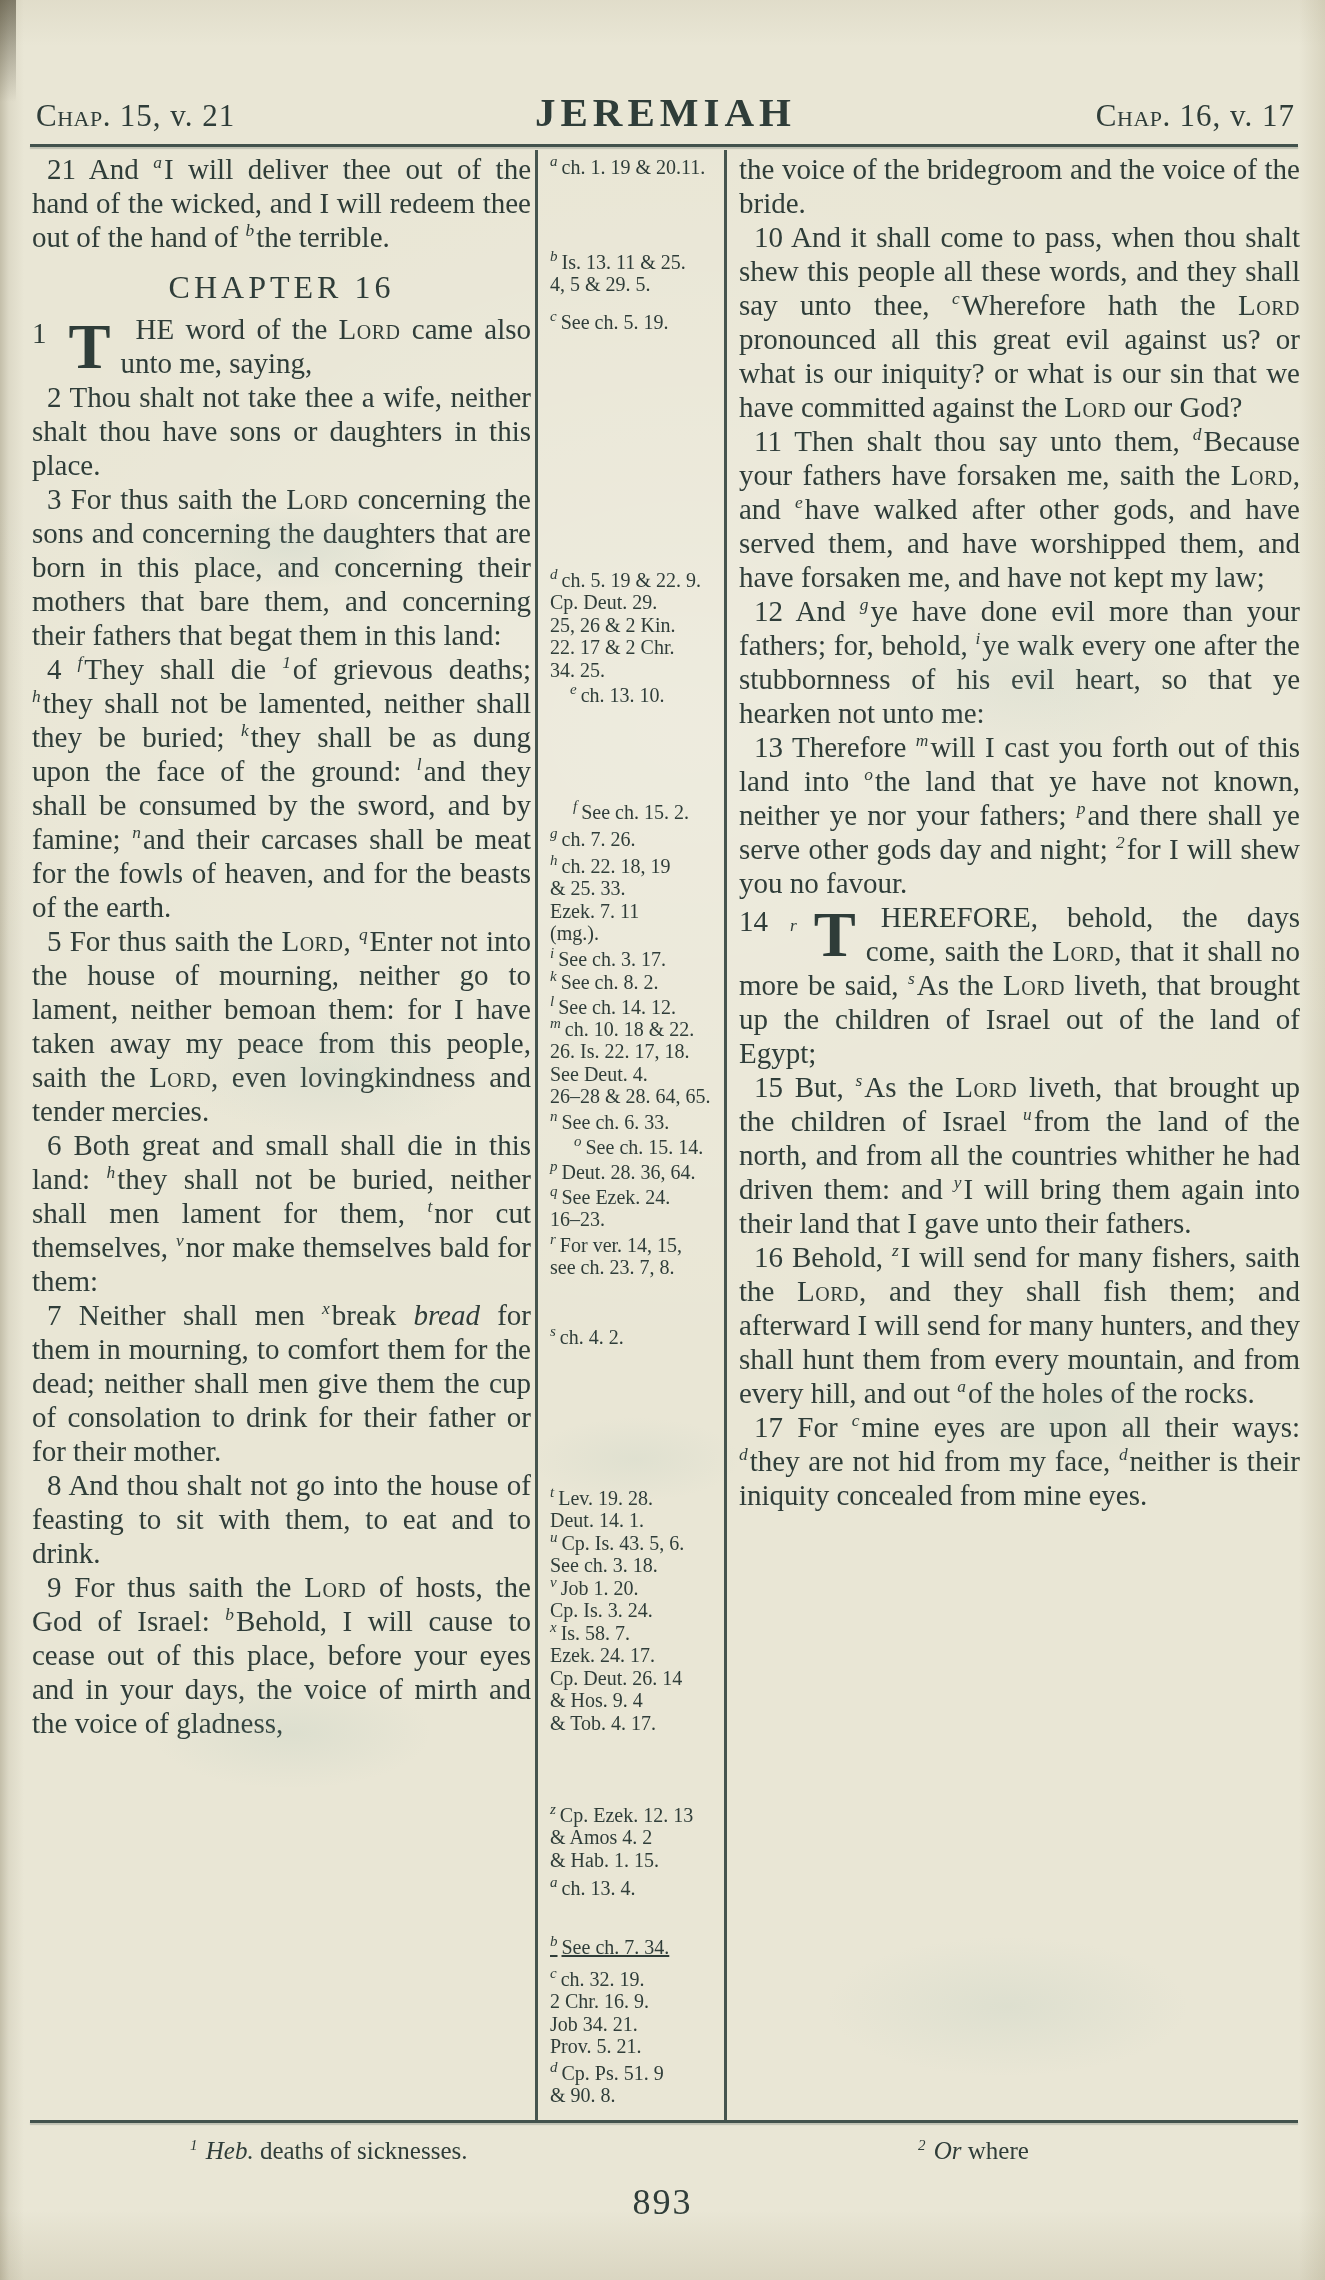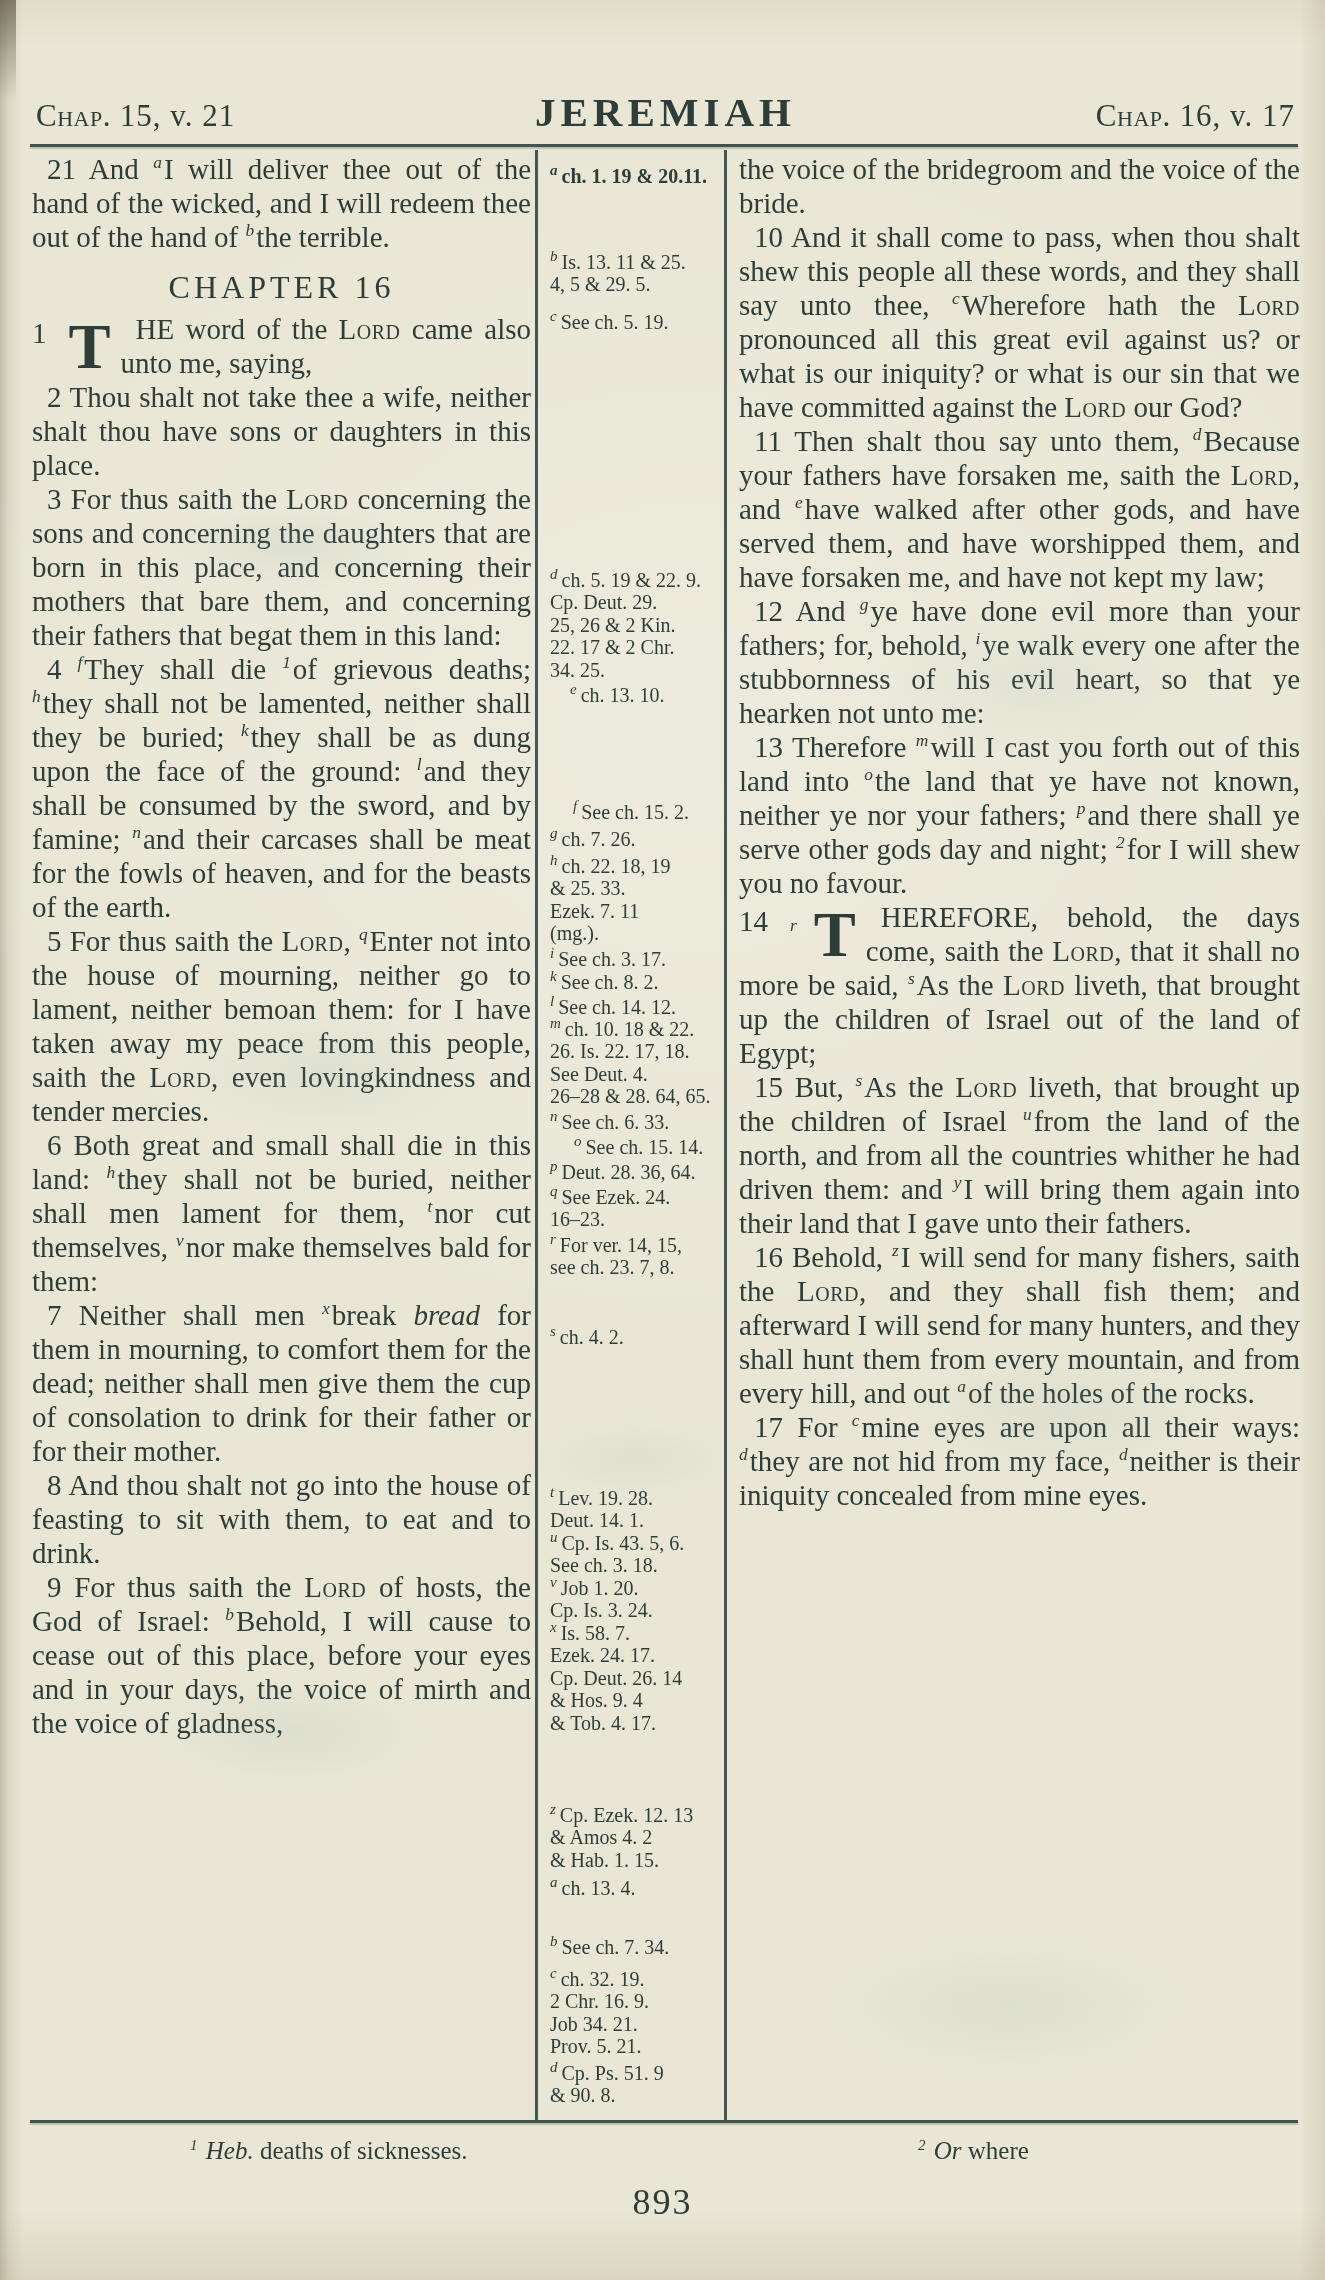--- a/index.html
+++ b/index.html
@@ -105,21 +105,21 @@
         <p class="verse">2 Thou shalt not take thee a wife, neither shalt thou have sons or daughters in this place.</p>
         <p class="verse">3 For thus saith the <span class="sc">Lord</span> concerning the sons and concerning the daughters that are born in this place, and concerning their mothers that bare them, and concerning their fathers that begat them in this land:</p>
         <p class="verse">4 <sup>f</sup>They shall die <sup>1</sup>of grievous deaths; <sup>h</sup>they shall not be lamented, neither shall they be buried; <sup>k</sup>they shall be as dung upon the face of the ground: <sup>l</sup>and they shall be consumed by the sword, and by famine; <sup>n</sup>and their carcases shall be meat for the fowls of heaven, and for the beasts of the earth.</p>
         <p class="verse">5 For thus saith the <span class="sc">Lord</span>, <sup>q</sup>Enter not into the house of mourning, neither go to lament, neither bemoan them: for I have taken away my peace from this people, saith the <span class="sc">Lord</span>, even lovingkindness and tender mercies.</p>
         <p class="verse">6 Both great and small shall die in this land: <sup>h</sup>they shall not be buried, neither shall men lament for them, <sup>t</sup>nor cut themselves, <sup>v</sup>nor make themselves bald for them:</p>
         <p class="verse">7 Neither shall men <sup>x</sup>break <em>bread</em> for them in mourning, to comfort them for the dead; neither shall men give them the cup of consolation to drink for their father or for their mother.</p>
         <p class="verse">8 And thou shalt not go into the house of feasting to sit with them, to eat and to drink.</p>
         <p class="verse">9 For thus saith the <span class="sc">Lord</span> of hosts, the God of Israel: <sup>b</sup>Behold, I will cause to cease out of this place, before your eyes and in your days, the voice of mirth and the voice of gladness,</p>
       </div>
     <div class="col-refs">
-        <div class="ref-item" style="top: 9px; font-weight: bold;"><span class="ref-marker">a</span><span class="ref-text">ch. 1. 19 &amp; 20.11.</span></div>
+        <div class="ref-item" style="top: 0px;"><span class="ref-marker">a</span><span class="ref-text">ch. 1. 19 &amp; 20.11.</span></div>
         <div class="ref-item" style="top: 95px;"><span class="ref-marker">b</span><span class="ref-text">Is. 13. 11 &amp; 25.<br>4, 5 &amp; 29. 5.</span></div>
         <div class="ref-item" style="top: 155px;"><span class="ref-marker">c</span><span class="ref-text">See ch. 5. 19.</span></div>
         <div class="ref-item" style="top: 413px;"><span class="ref-marker">d</span><span class="ref-text">ch. 5. 19 &amp; 22. 9.<br>Cp. Deut. 29.<br>25, 26 &amp; 2 Kin.<br>22. 17 &amp; 2 Chr.<br>34. 25.</span></div>
         <div class="ref-item" style="top: 528px; margin-left: 20px;"><span class="ref-marker">e</span><span class="ref-text">ch. 13. 10.</span></div>
         <div class="ref-item" style="top: 645px; margin-left: 23px;"><span class="ref-marker">f</span><span class="ref-text">See ch. 15. 2.</span></div>
         <div class="ref-item" style="top: 672px;"><span class="ref-marker">g</span><span class="ref-text">ch. 7. 26.</span></div>
         <div class="ref-item" style="top: 699px;"><span class="ref-marker">h</span><span class="ref-text">ch. 22. 18, 19<br>&amp; 25. 33.<br>Ezek. 7. 11<br>(mg.).</span></div>
         <div class="ref-item" style="top: 792px;"><span class="ref-marker">i</span><span class="ref-text">See ch. 3. 17.</span></div>
         <div class="ref-item" style="top: 815px;"><span class="ref-marker">k</span><span class="ref-text">See ch. 8. 2.</span></div>
         <div class="ref-item" style="top: 840px;"><span class="ref-marker">l</span><span class="ref-text">See ch. 14. 12.</span></div>
@@ -129,21 +129,21 @@
         <div class="ref-item" style="top: 1005px;"><span class="ref-marker">p</span><span class="ref-text">Deut. 28. 36, 64.</span></div>
         <div class="ref-item" style="top: 1030px;"><span class="ref-marker">q</span><span class="ref-text">See Ezek. 24.<br>16–23.</span></div>
         <div class="ref-item" style="top: 1078px;"><span class="ref-marker">r</span><span class="ref-text">For ver. 14, 15,<br>see ch. 23. 7, 8.</span></div>
         <div class="ref-item" style="top: 1170px;"><span class="ref-marker">s</span><span class="ref-text">ch. 4. 2.</span></div>
         <div class="ref-item" style="top: 1331px;"><span class="ref-marker">t</span><span class="ref-text">Lev. 19. 28.<br>Deut. 14. 1.</span></div>
         <div class="ref-item" style="top: 1376px;"><span class="ref-marker">u</span><span class="ref-text">Cp. Is. 43. 5, 6.<br>See ch. 3. 18.</span></div>
         <div class="ref-item" style="top: 1421px;"><span class="ref-marker">v</span><span class="ref-text">Job 1. 20.<br>Cp. Is. 3. 24.</span></div>
         <div class="ref-item" style="top: 1466px;"><span class="ref-marker">x</span><span class="ref-text">Is. 58. 7.<br>Ezek. 24. 17.<br>Cp. Deut. 26. 14<br>&amp; Hos. 9. 4<br>&amp; Tob. 4. 17.</span></div>
         <div class="ref-item" style="top: 1648px; font-family: Liberation Serif, serif;"><span class="ref-marker">z</span><span class="ref-text">Cp. Ezek. 12. 13<br>&amp; Amos 4. 2<br>&amp; Hab. 1. 15.</span></div>
         <div class="ref-item" style="top: 1721px;"><span class="ref-marker">a</span><span class="ref-text">ch. 13. 4.</span></div>
-        <div class="ref-item" style="top: 1780px;"><span class="ref-marker">b</span><span class="ref-text">See ch. 7. 34.</span></div>
+        <div class="ref-item" style="top: 1780px; text-decoration: underline;"><span class="ref-marker">b</span><span class="ref-text">See ch. 7. 34.</span></div>
         <div class="ref-item" style="top: 1812px;"><span class="ref-marker">c</span><span class="ref-text">ch. 32. 19.<br>2 Chr. 16. 9.<br>Job 34. 21.<br>Prov. 5. 21.</span></div>
         <div class="ref-item" style="top: 1906px;"><span class="ref-marker">d</span><span class="ref-text">Cp. Ps. 51. 9<br>&amp; 90. 8.</span></div>
       </div>
     <div class="col col-right">
         <p class="verse cont">the voice of the bridegroom and the voice of the bride.</p>
         <p class="verse">10 And it shall come to pass, when thou shalt shew this people all these words, and they shall say unto thee, <sup>c</sup>Wherefore hath the <span class="sc">Lord</span> pronounced all this great evil against us? or what is our iniquity? or what is our sin that we have committed against the <span class="sc">Lord</span> our God?</p>
         <p class="verse">11 Then shalt thou say unto them, <sup>d</sup>Because your fathers have forsaken me, saith the <span class="sc">Lord</span>, and <sup>e</sup>have walked after other gods, and have served them, and have worshipped them, and have forsaken me, and have not kept my law;</p>
         <p class="verse">12 And <sup>g</sup>ye have done evil more than your fathers; for, behold, <sup>i</sup>ye walk every one after the stubbornness of his evil heart, so that ye hearken not unto me:</p>
         <p class="verse">13 Therefore <sup>m</sup>will I cast you forth out of this land into <sup>o</sup>the land that ye have not known, neither ye nor your fathers; <sup>p</sup>and there shall ye serve other gods day and night; <sup>2</sup>for I will shew you no favour.</p>
         <p class="verse"><span class="dropfloat">

